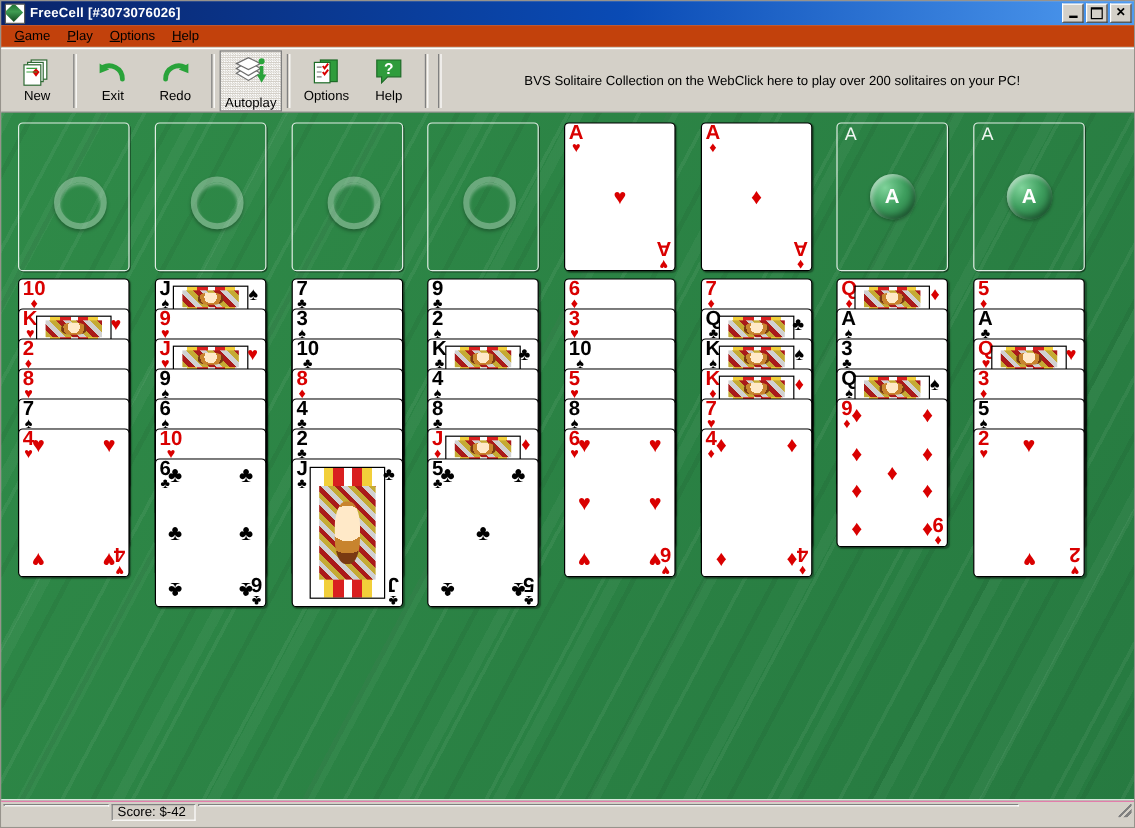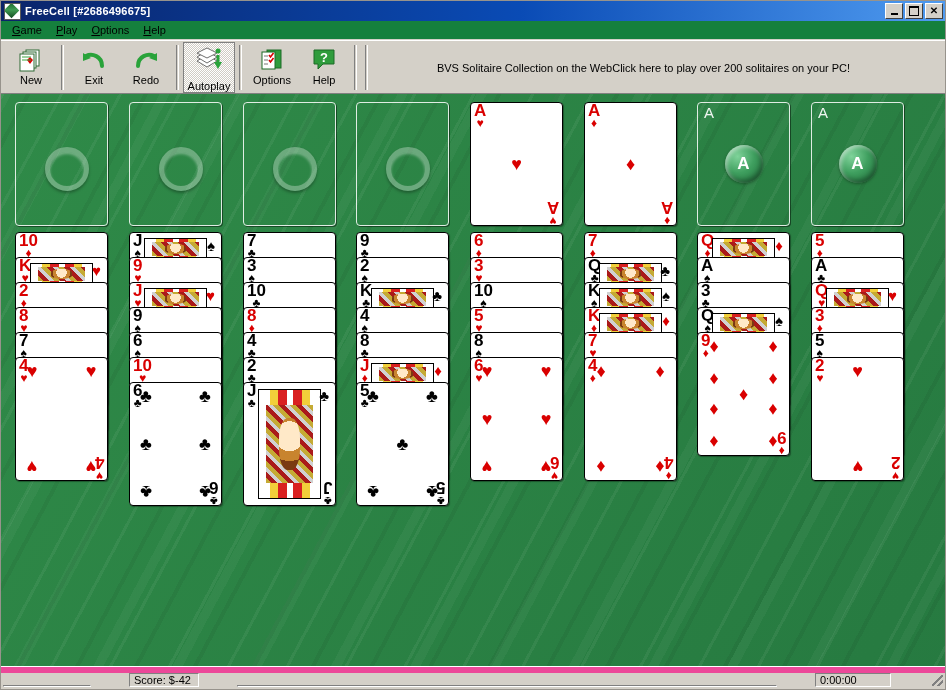--- a/index.html
+++ b/index.html
@@ -51,21 +51,21 @@
     line-height:1;
   }
   .tb-btn span{display:block;position:relative;top:0;}
   .tb-min span{width:7px;height:2px;background:#000;margin-top:5px;}
   .tb-max span{width:8px;height:7px;border:1px solid #000;border-top-width:2px;}
   .tb-close span{font-size:10px;font-weight:bold;font-family:"Liberation Sans",sans-serif;}
 
   
   .menubar{
     height:19px;flex:0 0 19px;
-    background:#15803d;
+    background:#c2410c;
     display:flex;align-items:center;
     padding-left:4px;
     box-sizing:border-box;
     border-bottom:1px solid #d4d0c8;
   }
   .menuitem{
     font-size:11px;color:#000;padding:2px 7px;cursor:default;
   }
   .menuitem u{text-decoration:underline;}
 
@@ -212,25 +212,24 @@
     background:radial-gradient(circle at 50% 35%, #ffe9c8 0 42%, #c8842e 42% 70%, #7a3a12 70% 100%);
     border-radius:40%;
   }
   
   .card.collapsed .court{top:5px;bottom:auto;height:20px;}
 
   
   .statusbar{
     height:22px;flex:0 0 22px;
     background:#d4d0c8;
-    display:flex;align-items:flex-end;
+    display:flex;align-items:flex-start;
     box-sizing:border-box;
     padding:2px 2px 2px 2px;
-    border-top:6px solid #ec4899;
-    gap:36px;
+    border-top:1px solid #ec4899;
   }
   .sb-pane{
     border:1px solid;
     border-color:#808080 #ffffff #ffffff #808080;
     font-size:11px;color:#000;
     display:flex;align-items:center;
     padding:0 4px;
     box-sizing:border-box;
     margin-right:2px;
   }
@@ -250,21 +249,21 @@
   }
   svg{display:block;}
 </style>
 </head>
 <body>
 
 <div class="app">
 
   <div class="titlebar">
     <div class="tb-icon"></div>
-    <div class="tb-title">FreeCell [#2686496675]</div>
+    <div class="tb-title">FreeCell [#3073076026]</div>
     <div class="tb-buttons">
       <div class="tb-btn tb-min">
           <span></span>
         </div>
       <div class="tb-btn tb-max">
           <span></span>
         </div>
       <div class="tb-btn tb-close">
           <span>✕</span>
         </div>

